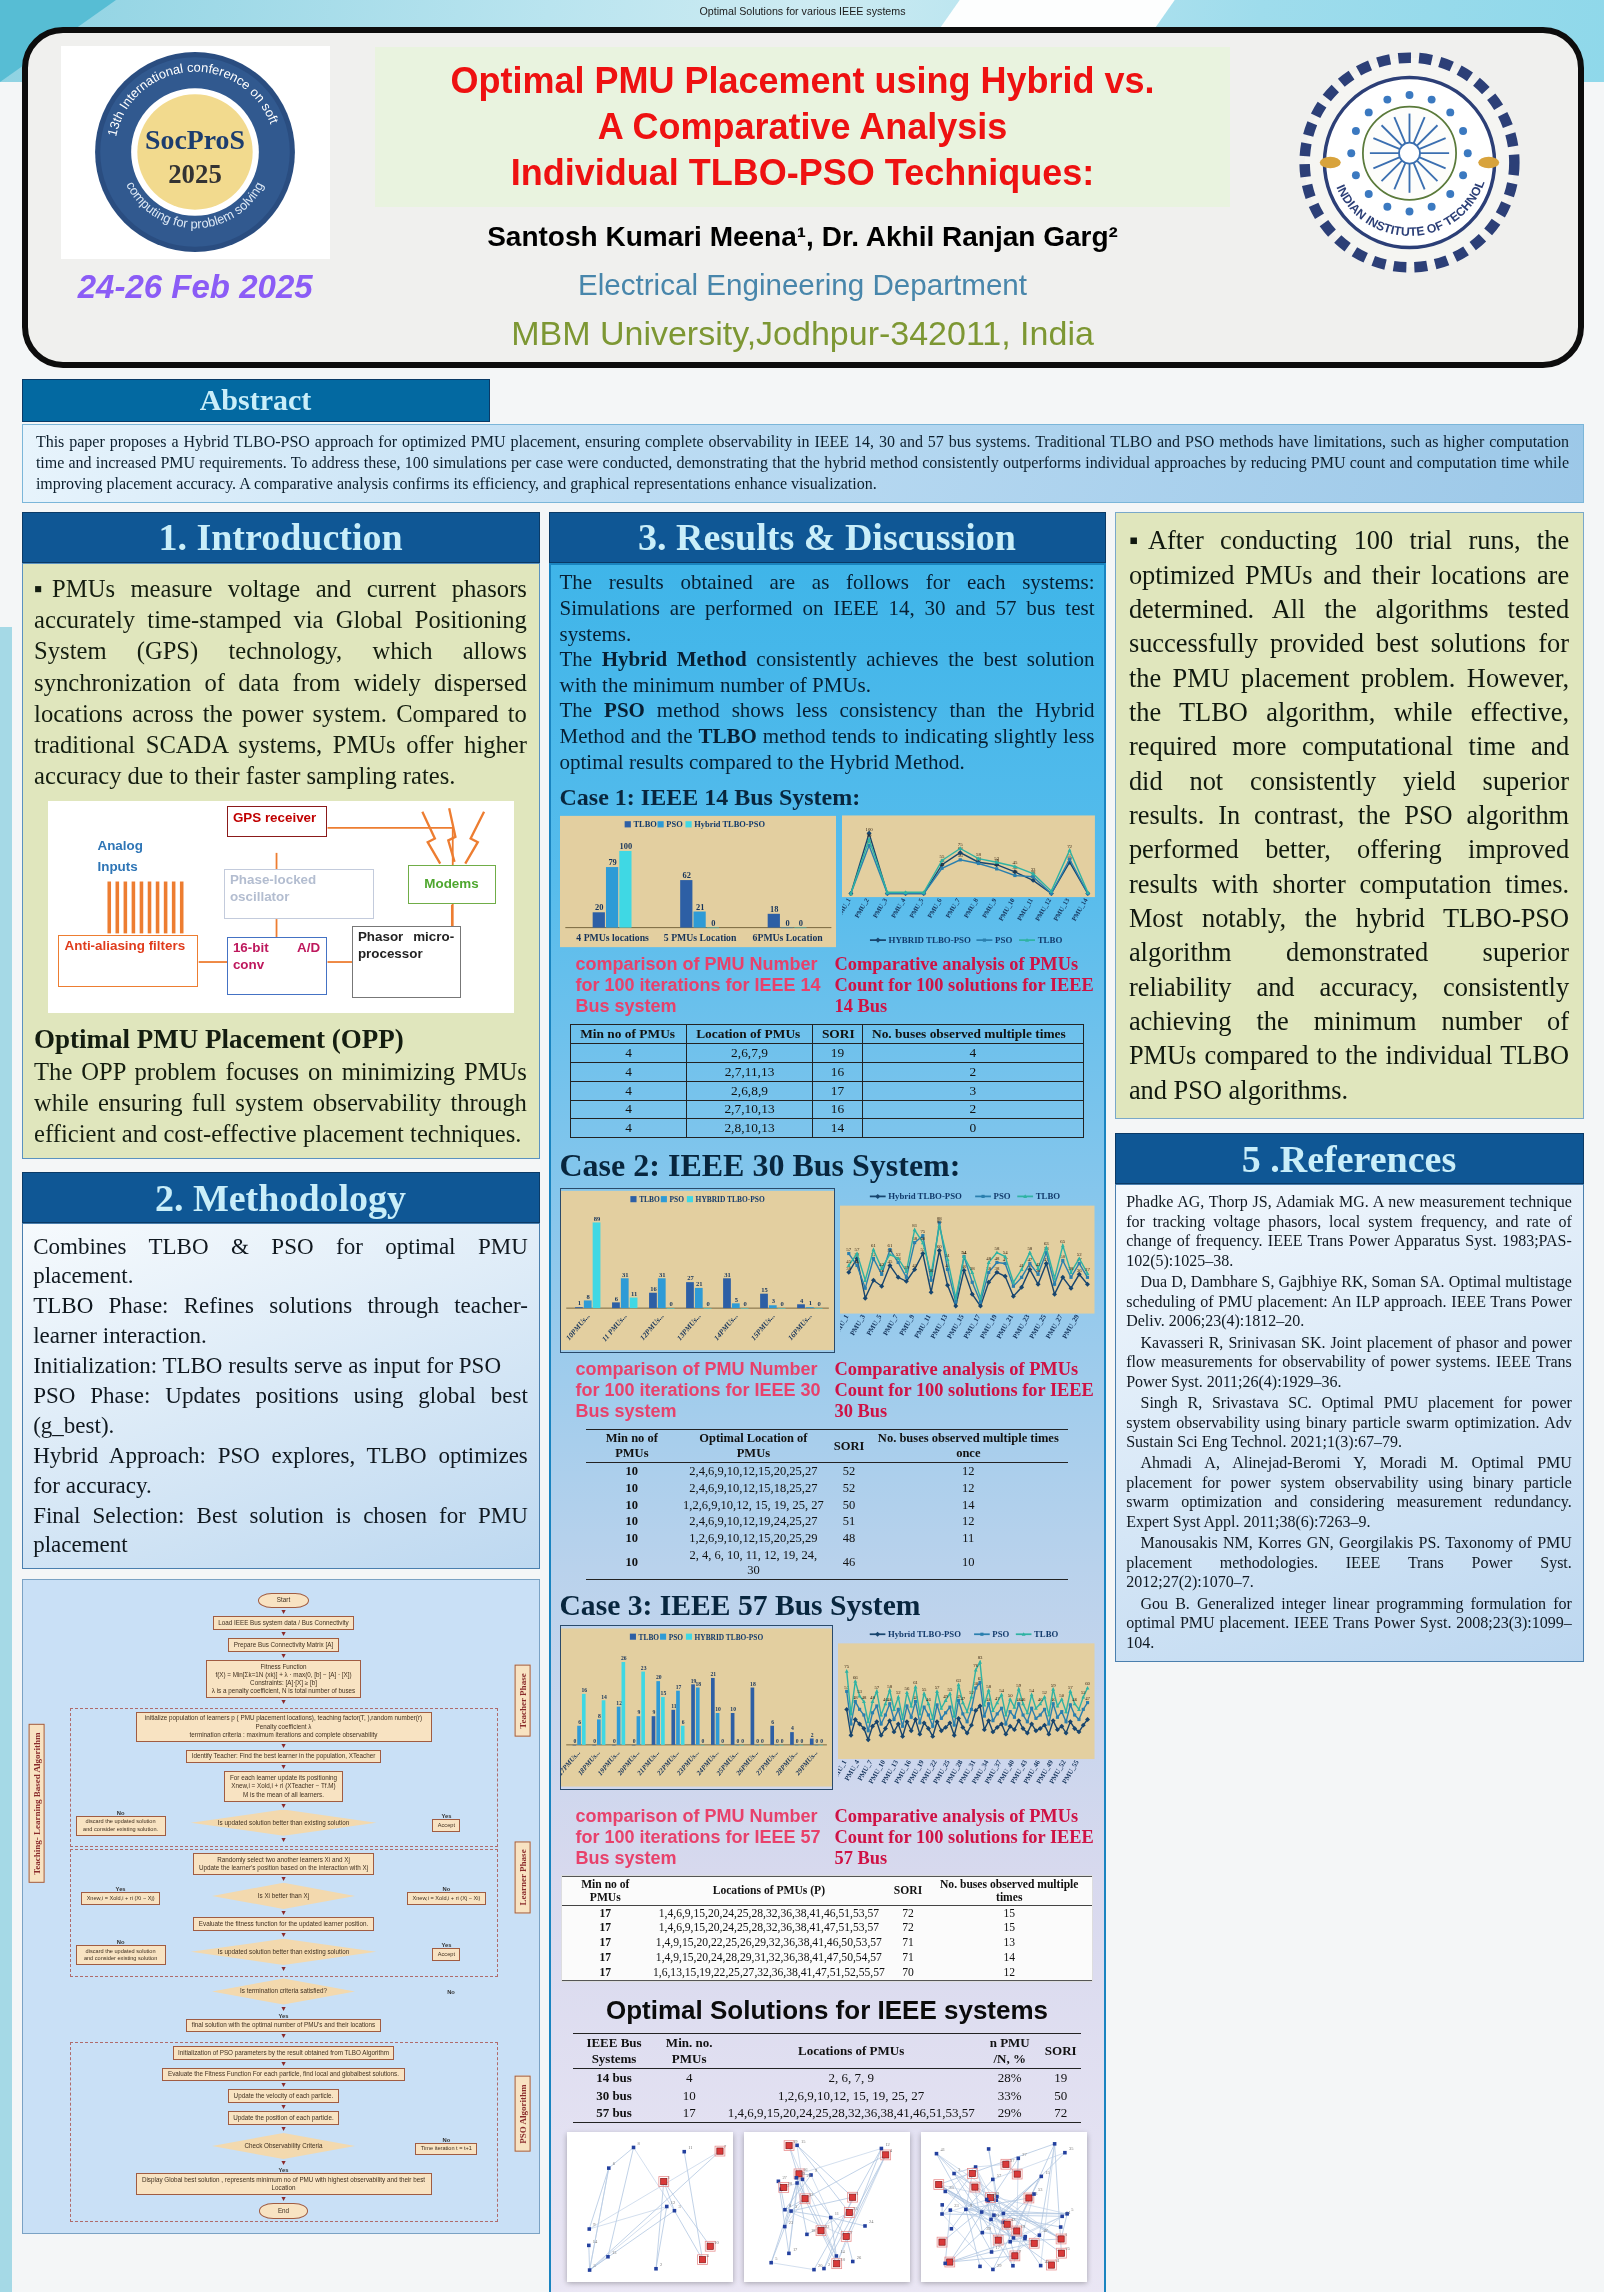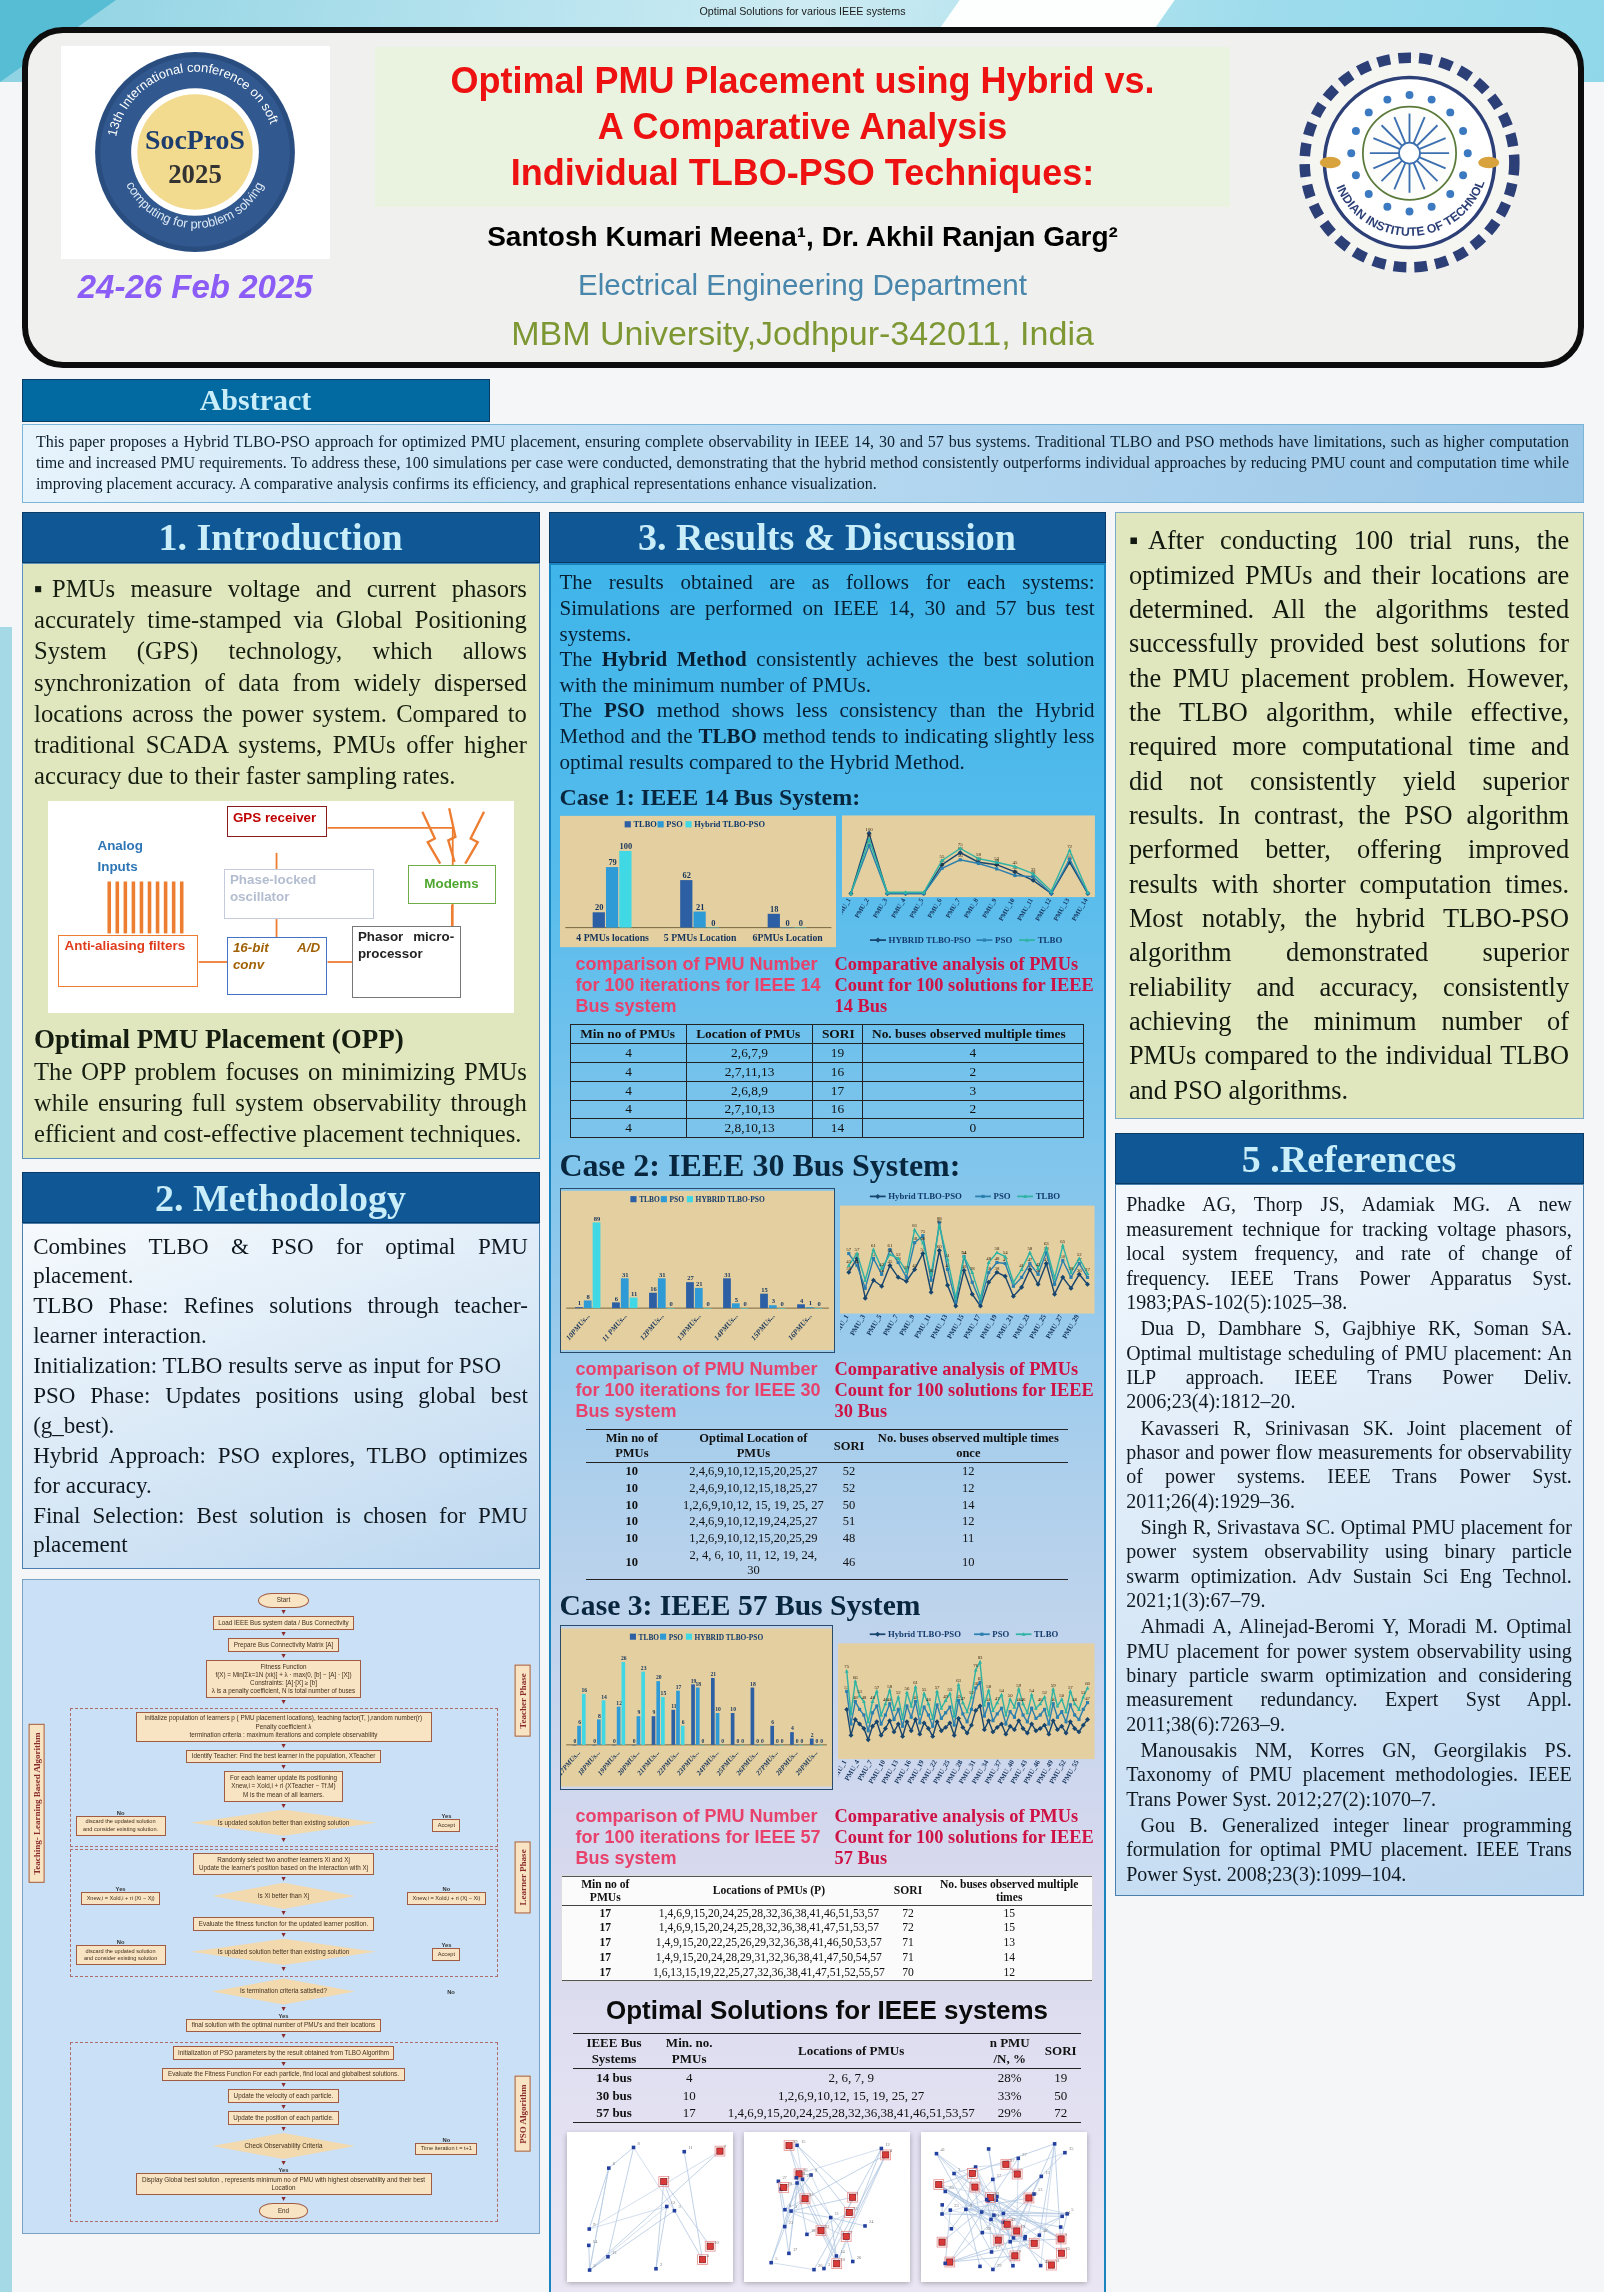--- a/index.html
+++ b/index.html
@@ -35,21 +35,21 @@
   .col3{flex:1;}
   .sec-bar{background:#0f5795;border:0.9px solid #0a3a66;color:#c9eef9;font:bold 38px "Liberation Serif",serif;text-align:center;padding:2.7px 0;}
 
   
   .intro-body{background:#e0e6bd;border:1.8px solid #5a92c0;padding:9px 11.6px;font-size:24.6px;line-height:1.27;color:#141d10;text-align:justify;}
   .opp-title{font-weight:bold;font-size:27px;margin-top:5.4px;text-align:left;}
   .pmu-diagram{position:relative;width:466px;height:212px;background:#fff;margin:9px auto;font-family:"Liberation Sans",sans-serif;}
   .pd-box{position:absolute;font-weight:bold;font-size:13.4px;line-height:1.25;padding:2.7px 5.4px;background:#fff;box-sizing:border-box;}
   .pd-gps{left:179px;top:5.4px;width:100px;height:31px;border:1.8px solid #8b1a1a;color:#c00000;}
   .pd-plo{left:176px;top:68px;width:150px;height:50px;border:0.9px solid #c3cbdc;color:#b3bdd0;}
-  .pd-adc{left:179px;top:136px;width:100px;height:58px;border:0.9px solid #4472c4;color:#a16207;font-style:italic;}
+  .pd-adc{left:179px;top:136px;width:100px;height:58px;border:0.9px solid #4472c4;color:#be185d;}
   .pd-filt{left:10.7px;top:134px;width:140px;height:52px;border:0.9px solid #ed7d31;color:#e03c1c;}
   .pd-phasor{left:304px;top:125px;width:109px;height:72px;border:0.9px solid #777;color:#222;}
   .pd-modems{left:360px;top:64px;width:88px;height:39px;border:0.9px solid #70ad47;color:#4ea72e;text-align:center;line-height:32px;}
   .pd-analog{left:50px;top:34px;color:#2e75b6;font-weight:bold;position:absolute;font-size:13.4px;line-height:1.6;}
   .method-body{background:linear-gradient(160deg,#f6fafd,#bdd8f0);border:1.8px solid #4a7fae;padding:7.2px 10.7px;font-size:23px;line-height:1.3;color:#10181f;}
   .m-line{margin:0;text-align:justify;}
 
   
   .flowchart{position:relative;margin-top:10.7px;background:#c9e0f6;border:0.9px solid #7aa2c4;padding:12.5px 41px 9px 47px;}
   .fc-group{display:flex;flex-direction:column;}
@@ -95,21 +95,21 @@
   .topt{width:95%;font-size:13px;border-top:1.8px solid #222;border-bottom:1.8px solid #222;color:#111;}
   .topt th{border-bottom:0.9px solid #222;}
   .topt td:first-child{font-weight:bold;}
   .opt-title{text-align:center;font:bold 26px "Liberation Sans",sans-serif;color:#0b0b0b;margin-top:14.3px;}
   .nets{display:flex;justify-content:center;gap:10.7px;margin-top:9px;}
   .net{background:#fff;box-shadow:0 1.8px 5.4px rgba(0,0,0,.3);}
 
   
   .conc-body{background:#e0e6bd;border:1.8px solid #79a8c9;padding:10.7px 13.4px;font-size:26.4px;line-height:1.3;color:#10180f;text-align:justify;}
   .refs-bar{margin-top:14.3px;}
-  .refs-body{background:linear-gradient(160deg,#f3f8fd,#bcd7f0);border:1.8px solid #4a7fae;padding:7.2px 10.7px;font-size:20px;line-height:1.22;color:#101820;text-align:justify;}
+  .refs-body{background:linear-gradient(160deg,#f3f8fd,#bcd7f0);border:1.8px solid #4a7fae;padding:7.2px 10.7px;font-size:16px;line-height:1.22;color:#101820;text-align:justify;}
   .ref{margin:0 0 1.8px;text-indent:14.3px;}
 </style>
 </head>
 <body>
 
 <div class="page">
   <div class="topband">
     <div class="slash"></div>
     <div class="wedgeL"></div>
   </div>

